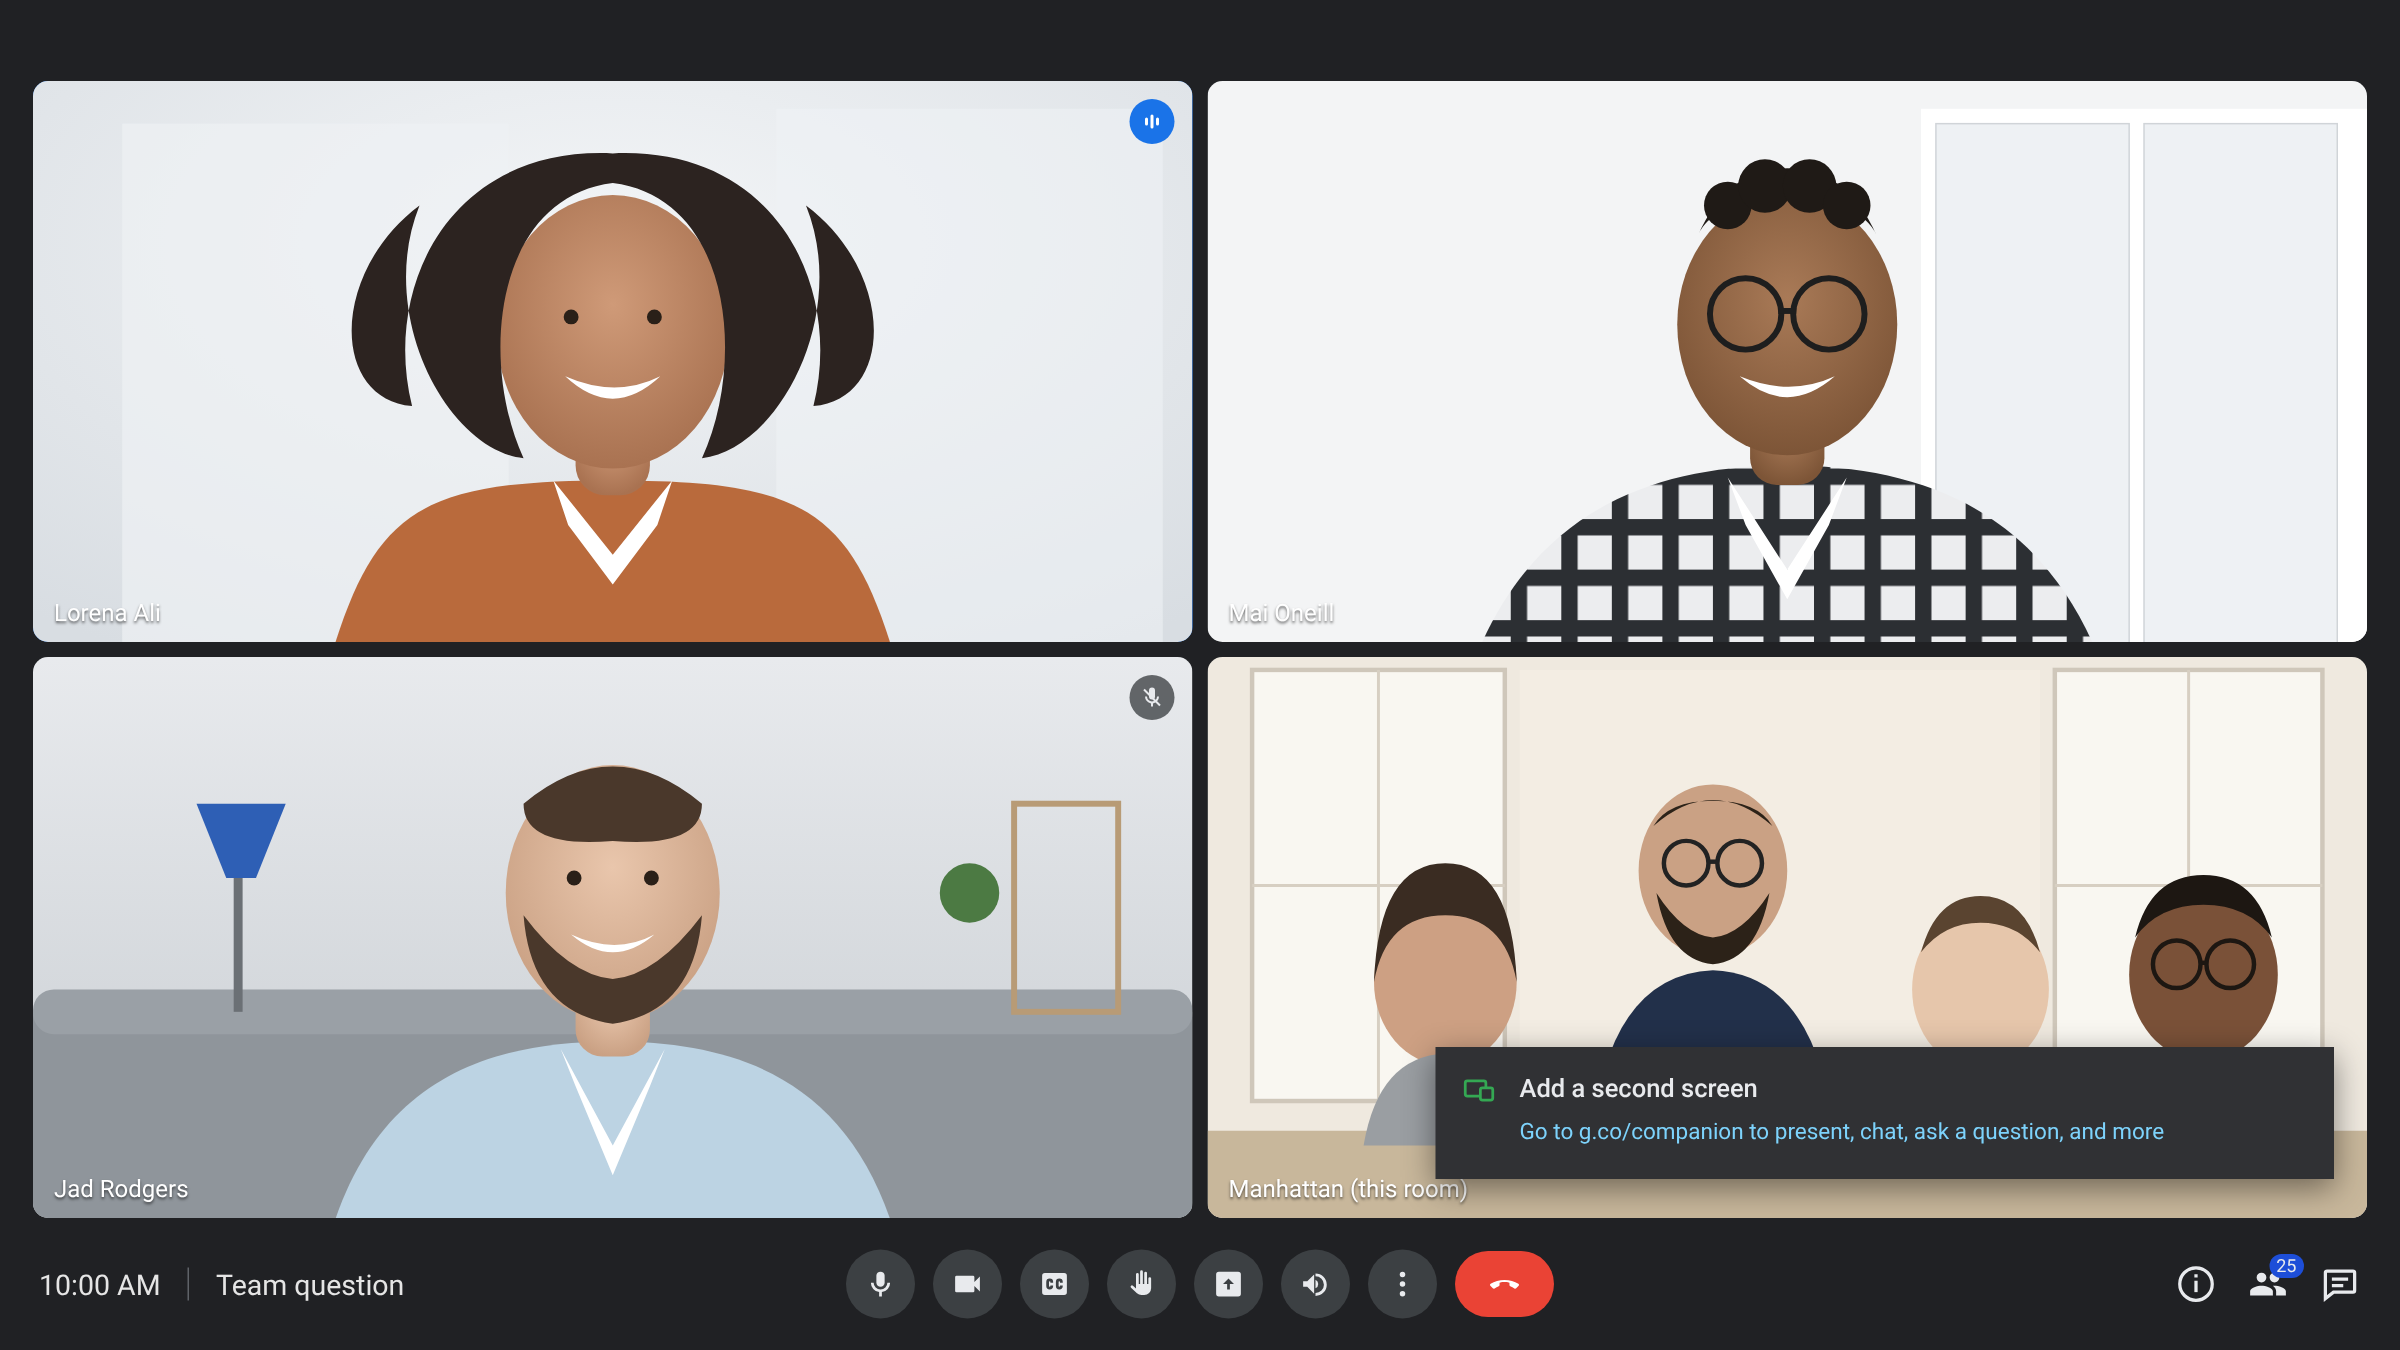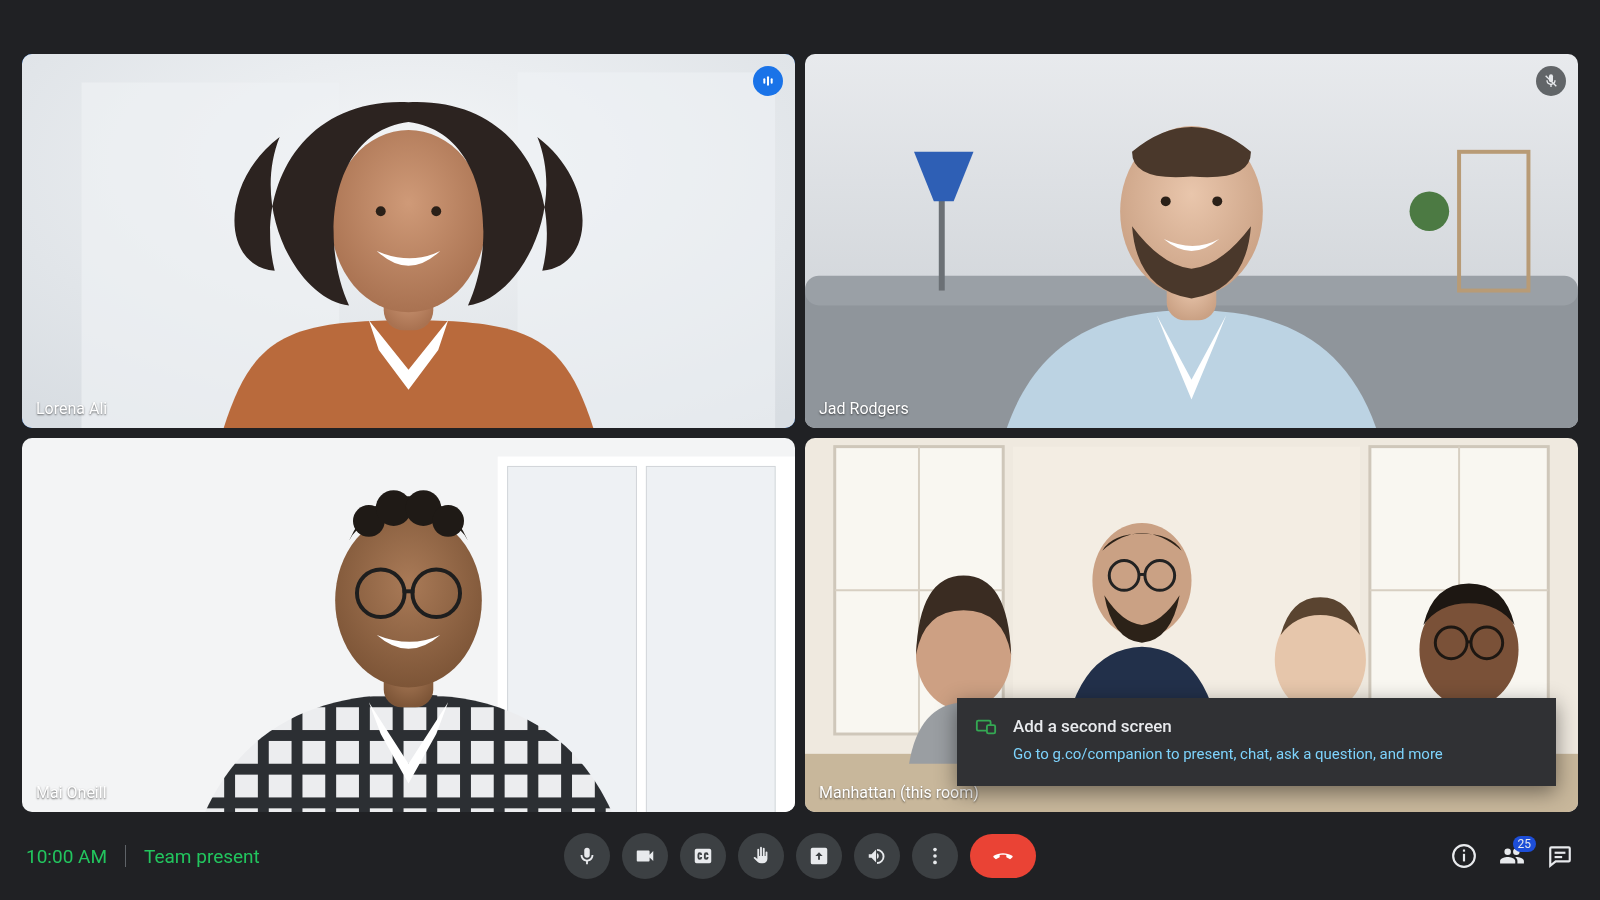--- a/index.html
+++ b/index.html
@@ -69,21 +69,21 @@
   }
 
   .bottombar {
     position: absolute;
     left: 0; right: 0; bottom: 0;
     height: 88px;
     display: flex;
     align-items: center;
     padding: 0 26px;
   }
-  .bar-left { display: flex; align-items: center; gap: 18px; font-size: 19px; color: #22c55e; }
+  .bar-left { display: flex; align-items: center; gap: 18px; font-size: 19px; color: #e5e5e5; }
   .bar-left .sep { width: 1px; height: 22px; background: #5f6368; }
   .bar-center {
     position: absolute; left: 50%; transform: translateX(-50%);
     display: flex; align-items: center; gap: 12px;
   }
   .bar-right {
     margin-left: auto;
     display: flex; align-items: center; gap: 20px;
   }
   .cbtn {
@@ -153,68 +153,20 @@
       <circle cx="418" cy="170" r="5" fill="#2a2018"></circle>
     </svg>
     <div class="badge speak">
       <svg viewBox="0 0 24 24">
           <rect x="5" y="8" width="3" height="8" rx="1.5" fill="#fff"></rect>
           <rect x="10.5" y="5" width="3" height="14" rx="1.5" fill="#fff"></rect>
           <rect x="16" y="8" width="3" height="8" rx="1.5" fill="#fff"></rect>
         </svg>
     </div>
     <div class="name">Lorena Ali</div>
-  </div>
-
-  <div class="tile">
-    <svg class="bg" viewBox="0 0 780 400" preserveAspectRatio="xMidYMid slice">
-      <defs>
-        <linearGradient id="bg2" x1="0" y1="0" x2="0" y2="1">
-          <stop offset="0%" stop-color="#e9ebee"></stop>
-            <stop offset="100%" stop-color="#c7ccd1"></stop>
-        </linearGradient>
-        <radialGradient id="skin2" cx="50%" cy="40%" r="60%">
-          <stop offset="0%" stop-color="#e9c6ac"></stop>
-            <stop offset="100%" stop-color="#caa184"></stop>
-        </radialGradient>
-      </defs>
-      <rect width="780" height="400" fill="url(#bg2)"></rect>
-
-      <rect x="0" y="250" width="780" height="160" fill="#8f959b"></rect>
-      <rect x="0" y="235" width="780" height="30" rx="14" fill="#9aa0a6"></rect>
-
-      <rect x="135" y="140" width="6" height="110" fill="#6b7075"></rect>
-      <path d="M110 110 L170 110 L150 160 L130 160 Z" fill="#2e5fb5"></path>
-
-      <rect x="660" y="110" width="70" height="140" fill="none" stroke="#b89b76" stroke-width="4"></rect>
-      <circle cx="630" cy="170" r="20" fill="#4c7a43"></circle>
-
-      <path d="M200 400 C 230 300 300 270 390 270 C 480 270 550 300 580 400 Z" fill="#bcd3e3"></path>
-      <path d="M355 275 L390 340 L425 275 L415 300 L390 360 L365 300 Z" fill="#ffffff"></path>
-
-      <rect x="365" y="225" width="50" height="55" rx="18" fill="url(#skin2)"></rect>
-
-      <ellipse cx="390" cy="170" rx="72" ry="86" fill="url(#skin2)"></ellipse>
-
-      <path d="M330 110 Q390 60 450 110 Q 450 140 390 135 Q 330 140 330 110 Z" fill="#4a382b"></path>
-
-      <path d="M330 185 Q 335 250 390 258 Q 445 250 450 185 Q 420 225 390 228 Q 360 225 330 185 Z" fill="#4a382b"></path>
-
-      <path d="M362 198 Q390 222 418 198 Q392 212 362 198 Z" fill="#fff"></path>
-      <circle cx="364" cy="160" r="5" fill="#2a2018"></circle>
-      <circle cx="416" cy="160" r="5" fill="#2a2018"></circle>
-    </svg>
-    <div class="badge muted">
-      <svg viewBox="0 0 24 24">
-          <path fill="#e8eaed" d="M12 14a3 3 0 0 0 3-3V5a3 3 0 0 0-6 0v6a3 3 0 0 0 3 3z"></path>
-          <path fill="#e8eaed" d="M17 11a5 5 0 0 1-10 0H5a7 7 0 0 0 6 6.9V21h2v-3.1A7 7 0 0 0 19 11z"></path>
-          <line x1="4" y1="4" x2="20" y2="20" stroke="#e8eaed" stroke-width="2"></line>
-        </svg>
-    </div>
-    <div class="name">Jad Rodgers</div>
   </div>
 
   <div class="tile">
     <svg class="bg" viewBox="0 0 780 400" preserveAspectRatio="xMidYMid slice">
       <defs>
         <radialGradient id="skin3" cx="50%" cy="40%" r="60%">
           <stop offset="0%" stop-color="#a97a57"></stop>
             <stop offset="100%" stop-color="#7d5537"></stop>
         </radialGradient>
         <pattern id="plaid" width="34" height="34" patternUnits="userSpaceOnUse">
@@ -245,20 +197,68 @@
       <circle cx="418" cy="168" r="24" fill="none" stroke="#1e1e1e" stroke-width="4"></circle>
       <line x1="384" y1="166" x2="396" y2="166" stroke="#1e1e1e" stroke-width="4"></line>
 
       <path d="M358 210 Q390 238 422 210 Q392 224 358 210 Z" fill="#fff"></path>
     </svg>
     <div class="name">Mai Oneill</div>
   </div>
 
   <div class="tile">
     <svg class="bg" viewBox="0 0 780 400" preserveAspectRatio="xMidYMid slice">
+      <defs>
+        <linearGradient id="bg2" x1="0" y1="0" x2="0" y2="1">
+          <stop offset="0%" stop-color="#e9ebee"></stop>
+            <stop offset="100%" stop-color="#c7ccd1"></stop>
+        </linearGradient>
+        <radialGradient id="skin2" cx="50%" cy="40%" r="60%">
+          <stop offset="0%" stop-color="#e9c6ac"></stop>
+            <stop offset="100%" stop-color="#caa184"></stop>
+        </radialGradient>
+      </defs>
+      <rect width="780" height="400" fill="url(#bg2)"></rect>
+
+      <rect x="0" y="250" width="780" height="160" fill="#8f959b"></rect>
+      <rect x="0" y="235" width="780" height="30" rx="14" fill="#9aa0a6"></rect>
+
+      <rect x="135" y="140" width="6" height="110" fill="#6b7075"></rect>
+      <path d="M110 110 L170 110 L150 160 L130 160 Z" fill="#2e5fb5"></path>
+
+      <rect x="660" y="110" width="70" height="140" fill="none" stroke="#b89b76" stroke-width="4"></rect>
+      <circle cx="630" cy="170" r="20" fill="#4c7a43"></circle>
+
+      <path d="M200 400 C 230 300 300 270 390 270 C 480 270 550 300 580 400 Z" fill="#bcd3e3"></path>
+      <path d="M355 275 L390 340 L425 275 L415 300 L390 360 L365 300 Z" fill="#ffffff"></path>
+
+      <rect x="365" y="225" width="50" height="55" rx="18" fill="url(#skin2)"></rect>
+
+      <ellipse cx="390" cy="170" rx="72" ry="86" fill="url(#skin2)"></ellipse>
+
+      <path d="M330 110 Q390 60 450 110 Q 450 140 390 135 Q 330 140 330 110 Z" fill="#4a382b"></path>
+
+      <path d="M330 185 Q 335 250 390 258 Q 445 250 450 185 Q 420 225 390 228 Q 360 225 330 185 Z" fill="#4a382b"></path>
+
+      <path d="M362 198 Q390 222 418 198 Q392 212 362 198 Z" fill="#fff"></path>
+      <circle cx="364" cy="160" r="5" fill="#2a2018"></circle>
+      <circle cx="416" cy="160" r="5" fill="#2a2018"></circle>
+    </svg>
+    <div class="badge muted">
+      <svg viewBox="0 0 24 24">
+          <path fill="#e8eaed" d="M12 14a3 3 0 0 0 3-3V5a3 3 0 0 0-6 0v6a3 3 0 0 0 3 3z"></path>
+          <path fill="#e8eaed" d="M17 11a5 5 0 0 1-10 0H5a7 7 0 0 0 6 6.9V21h2v-3.1A7 7 0 0 0 19 11z"></path>
+          <line x1="4" y1="4" x2="20" y2="20" stroke="#e8eaed" stroke-width="2"></line>
+        </svg>
+    </div>
+    <div class="name">Jad Rodgers</div>
+  </div>
+
+  <div class="tile">
+    <svg class="bg" viewBox="0 0 780 400" preserveAspectRatio="xMidYMid slice">
       <rect width="780" height="400" fill="#efe9df"></rect>
 
       <g fill="#f9f7f1" stroke="#cfc7ba" stroke-width="3">
         <rect x="30" y="20" width="170" height="290"></rect>
           <rect x="570" y="20" width="180" height="290"></rect>
       </g>
       <g stroke="#d7cfc2" stroke-width="2">
         <line x1="115" y1="20" x2="115" y2="310"></line>
           <line x1="30" y1="165" x2="200" y2="165"></line>
         <line x1="660" y1="20" x2="660" y2="310"></line>
@@ -303,21 +303,21 @@
       <div class="tbody">Go to g.co/companion to present, chat, ask a question, and more</div>
     </div>
   </div>
 
 </div>
 
 <div class="bottombar">
   <div class="bar-left">
     <span>10:00 AM</span>
     <span class="sep"></span>
-    <span>Team present</span>
+    <span>Team question</span>
   </div>
 
   <div class="bar-center">
     <div class="cbtn">
       <svg viewBox="0 0 24 24">
           <path d="M12 14a3 3 0 0 0 3-3V6a3 3 0 0 0-6 0v5a3 3 0 0 0 3 3z"></path>
           <path d="M17 11a5 5 0 0 1-10 0H5a7 7 0 0 0 6 6.9V21h2v-3.1A7 7 0 0 0 19 11z"></path>
         </svg>
     </div>
     <div class="cbtn">

